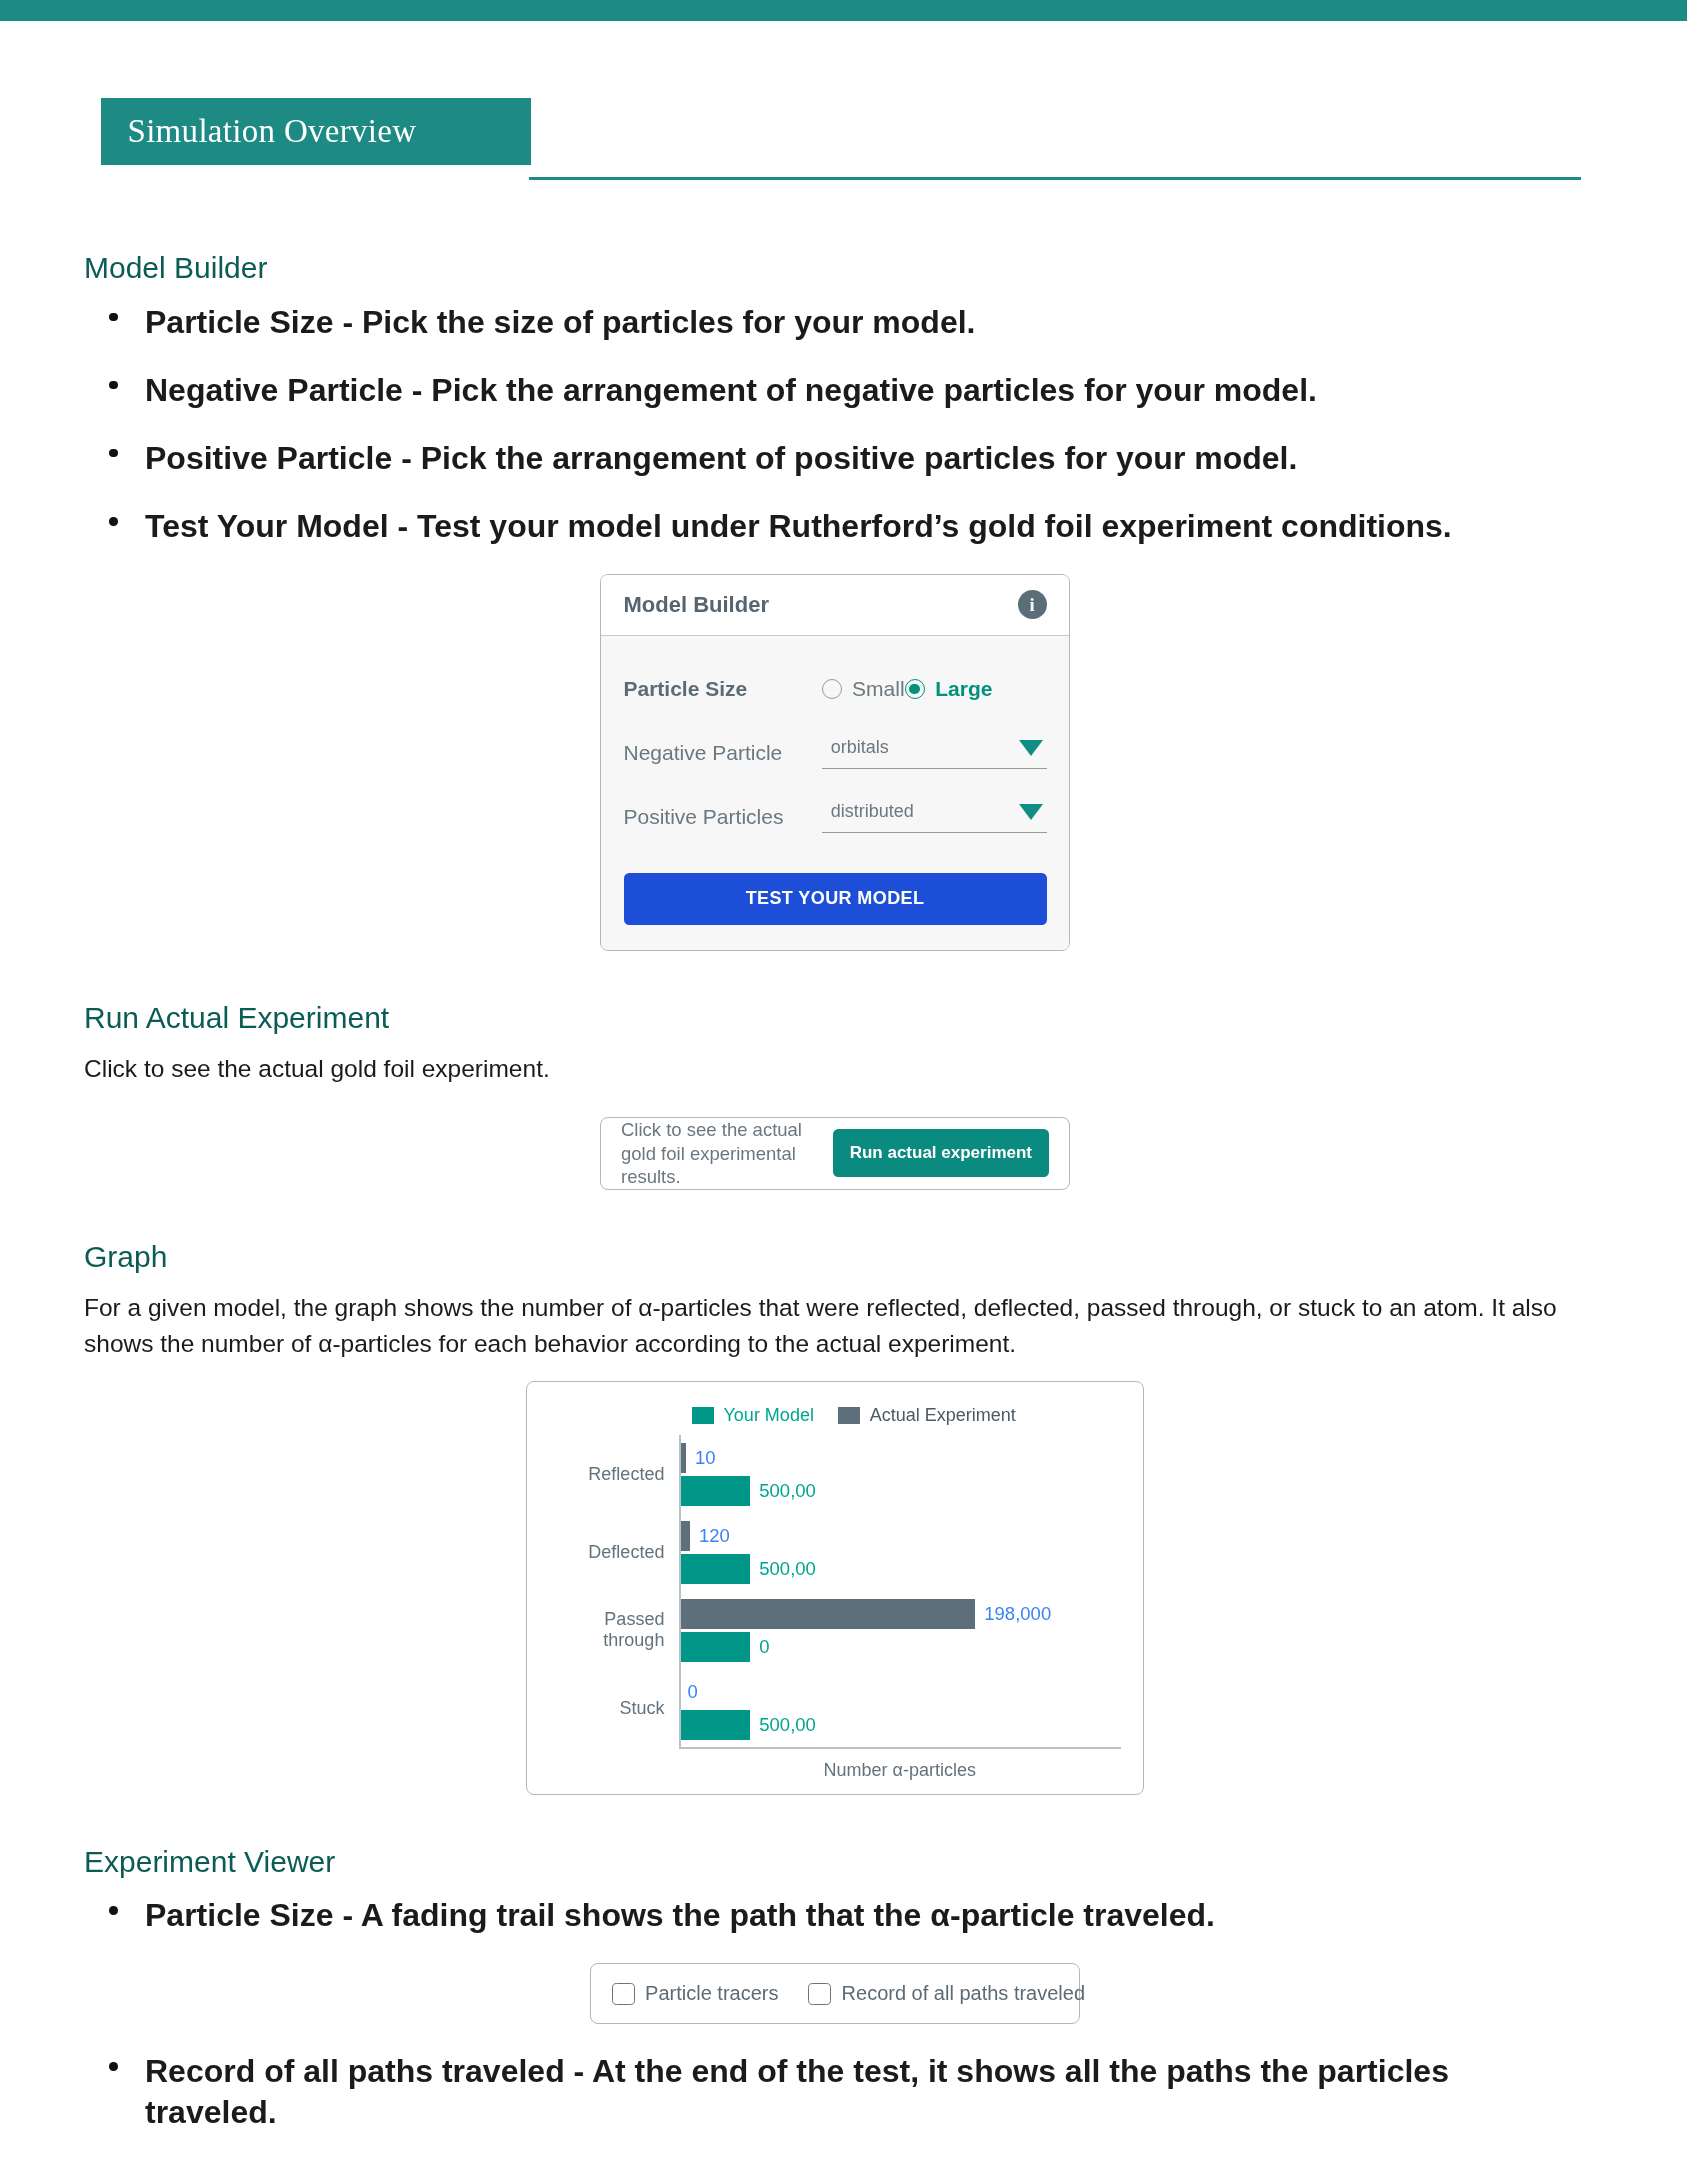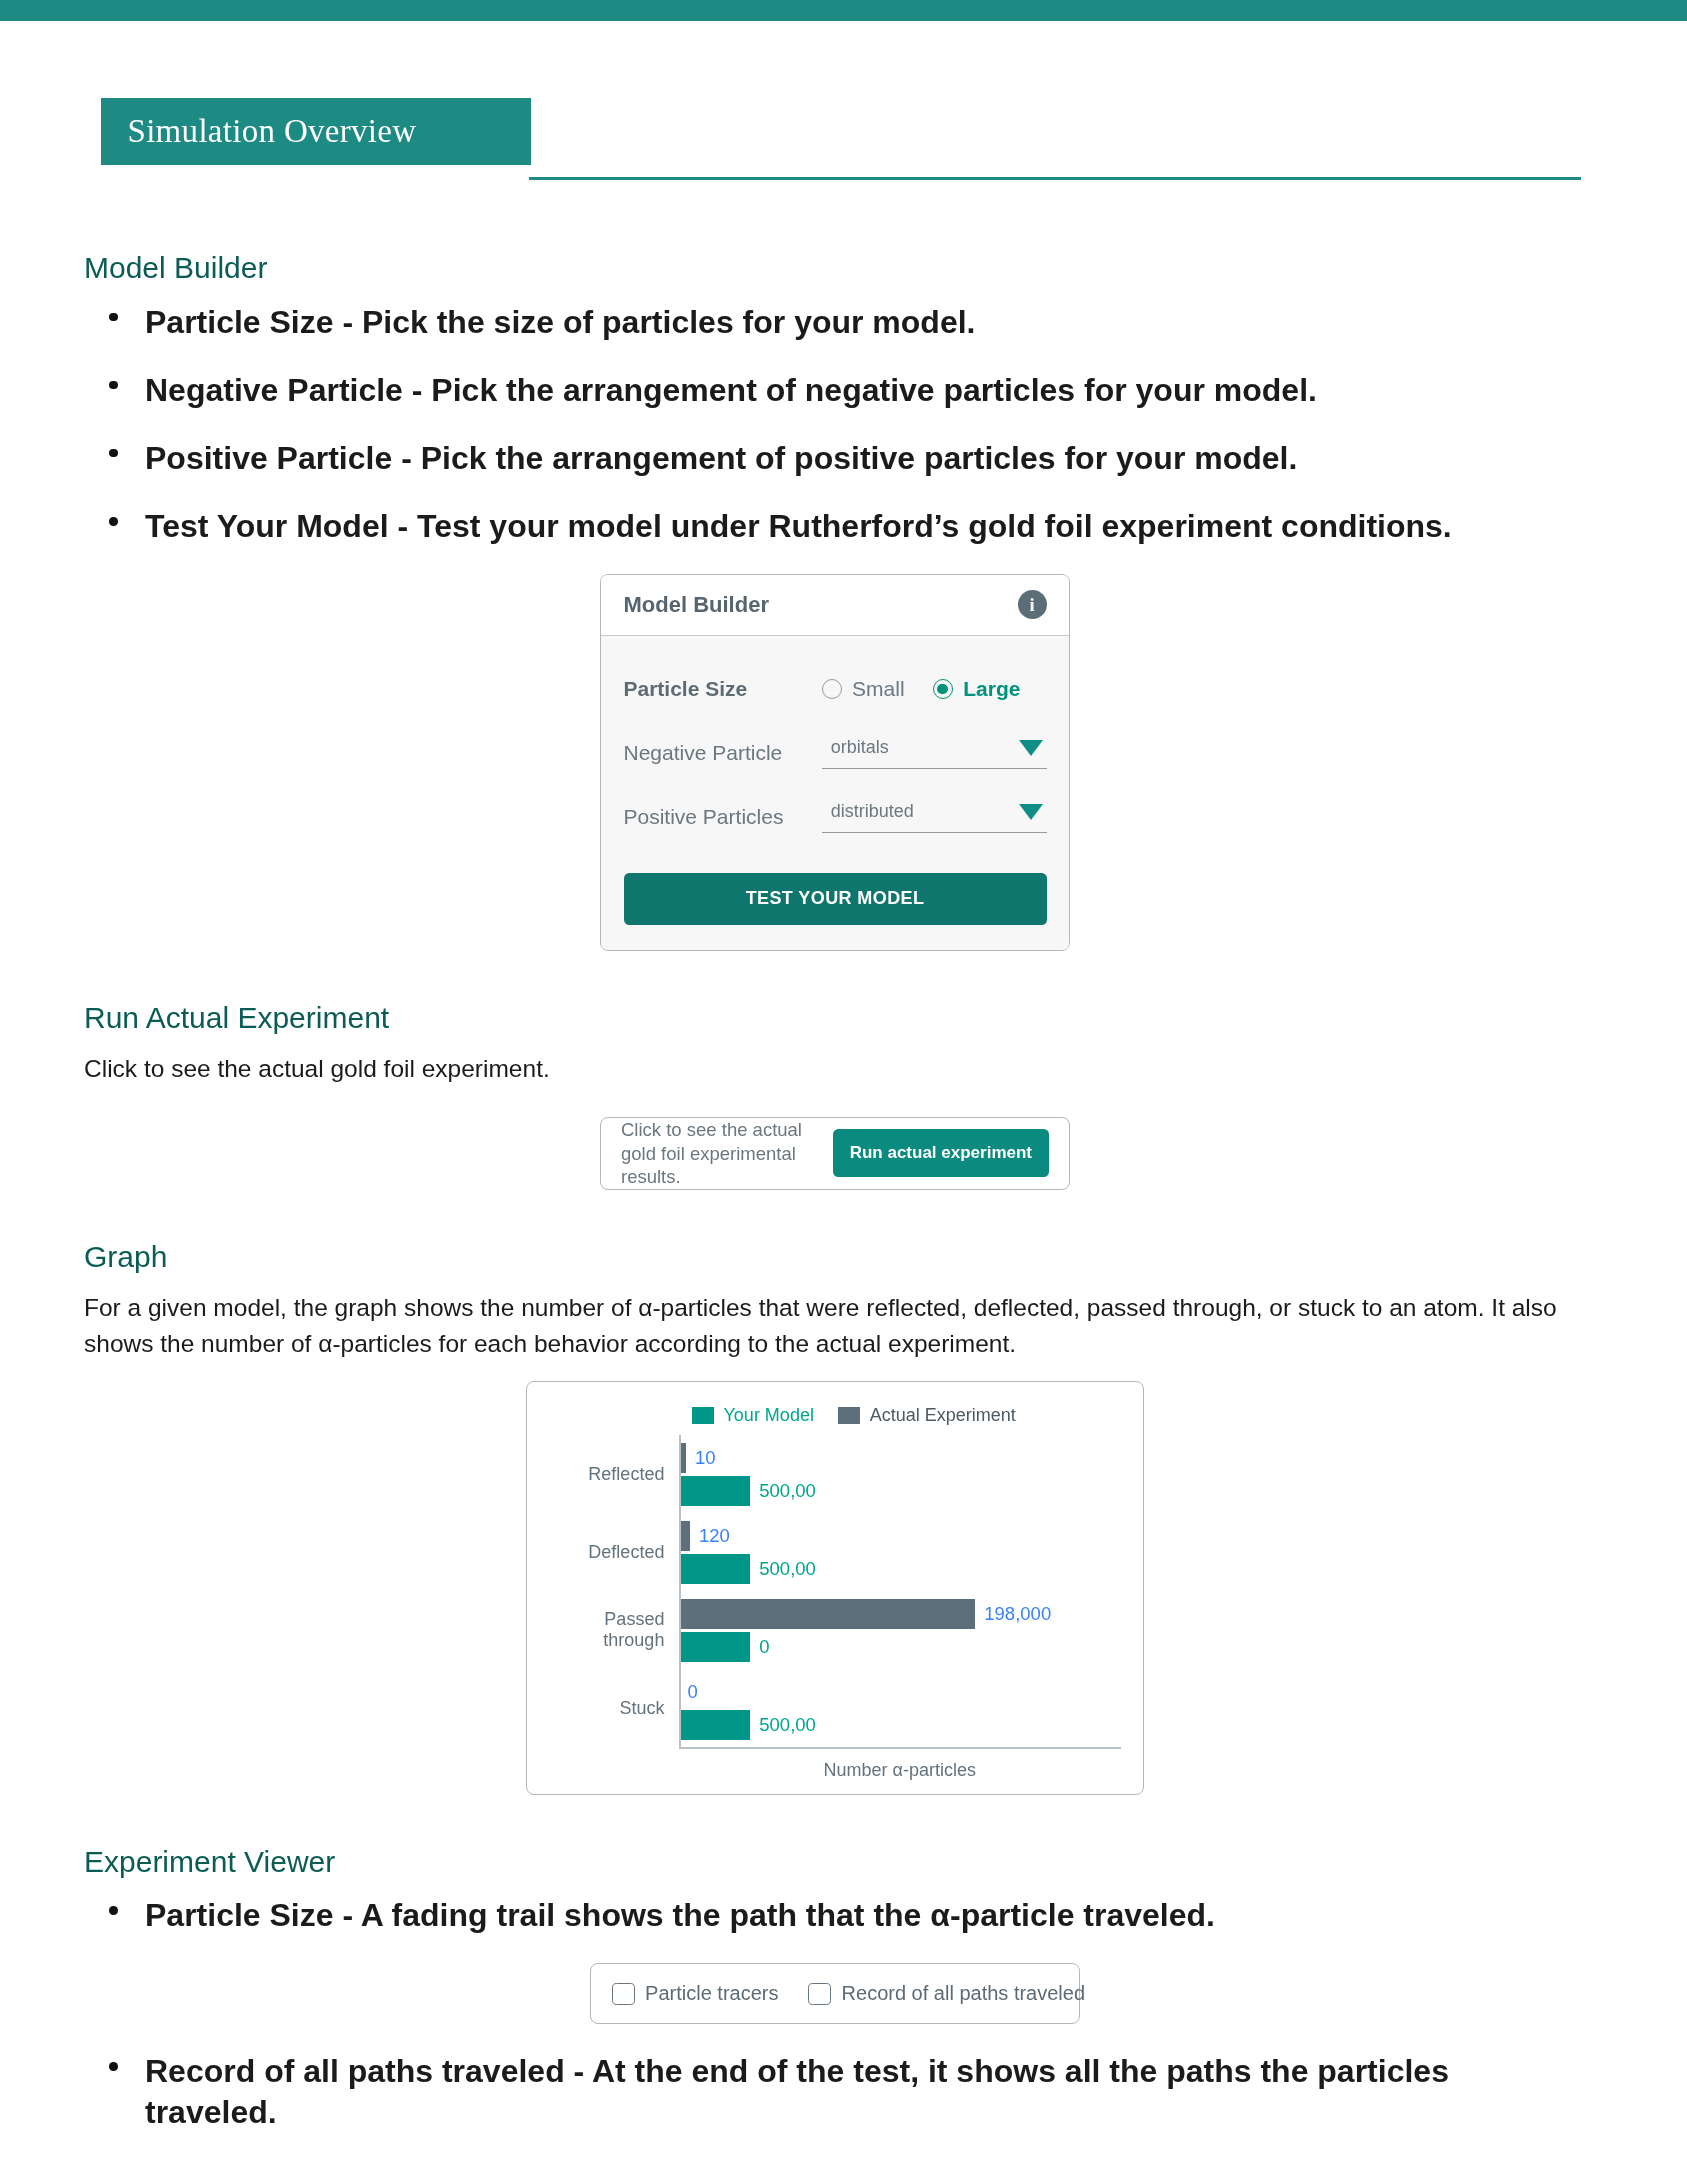--- a/index.html
+++ b/index.html
@@ -71,21 +71,21 @@
     display:flex;align-items:center;justify-content:center;
     color:#ffffff;font-size:18.5px;font-weight:bold;
     font-family:"Liberation Serif", serif;line-height:1;
   }
   .mb-body{background:#f7f7f7;padding:21px 22.5px 25px 22.5px;border-radius:0 0 6.6px 6.6px;}
 
   .mb-row{display:flex;align-items:center;min-height:64px;}
   .mb-label{color:#6b7880;font-size:21px;flex:0 0 198px;}
   .mb-label.bold{font-weight:bold;color:#5d6b74;}
 
-  .radio-group{display:flex;align-items:center;gap:28px;}
+  .radio-group{display:flex;align-items:center;}
   .radio-opt{display:flex;align-items:center;gap:10.6px;}
   .radio-dot{
     width:20px;height:20px;border-radius:50%;
     border:1.7px solid #8e9aa1;box-sizing:border-box;
     display:flex;align-items:center;justify-content:center;
   }
   .radio-dot.on{border-color:#00927d;}
   .radio-dot.on::after{
     content:"";width:10.6px;height:10.6px;border-radius:50%;background:#00927d;display:block;
   }
@@ -96,21 +96,21 @@
     flex:1;display:flex;align-items:center;justify-content:space-between;
     border-bottom:1.7px solid #9a9a9a;padding:0 4px 9.3px 9.3px;
   }
   .select-value{color:#6b7880;font-size:18px;}
   .tri-down{
     width:0;height:0;border-left:12.6px solid transparent;border-right:12.6px solid transparent;
     border-top:16px solid #0f8e84;
   }
 
   .mb-btn{
-    margin-top:24px;width:100%;height:52px;background:#0f766e;border-radius:5.3px;
+    margin-top:24px;width:100%;height:52px;background:#1d4ed8;border-radius:5.3px;
     display:flex;align-items:center;justify-content:center;
     color:#ffffff;font-size:18px;font-weight:bold;letter-spacing:0.4px;
   }
 
   
   .run-card{width:470px;height:73px;display:flex;align-items:center;padding:0 20px;box-sizing:border-box;}
   .run-text{color:#6b7880;font-size:18.5px;line-height:1.28;flex:1;max-width:218px;}
   .run-btn{
     background:#0b8a80;border-radius:5.3px;height:48px;padding:0 17px;
     display:flex;align-items:center;justify-content:center;

